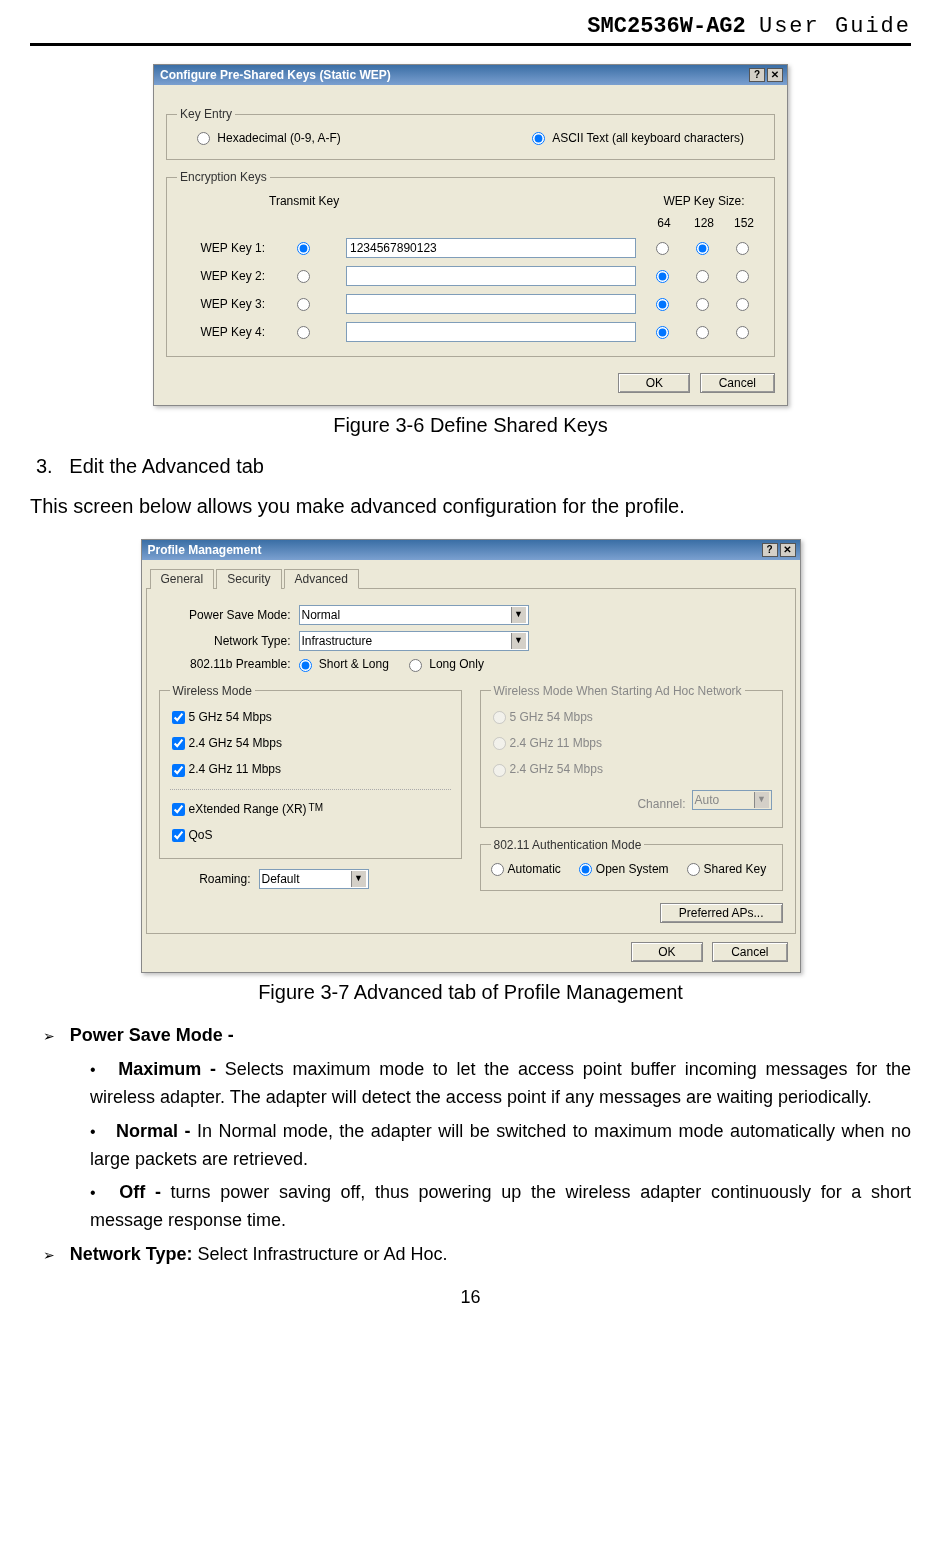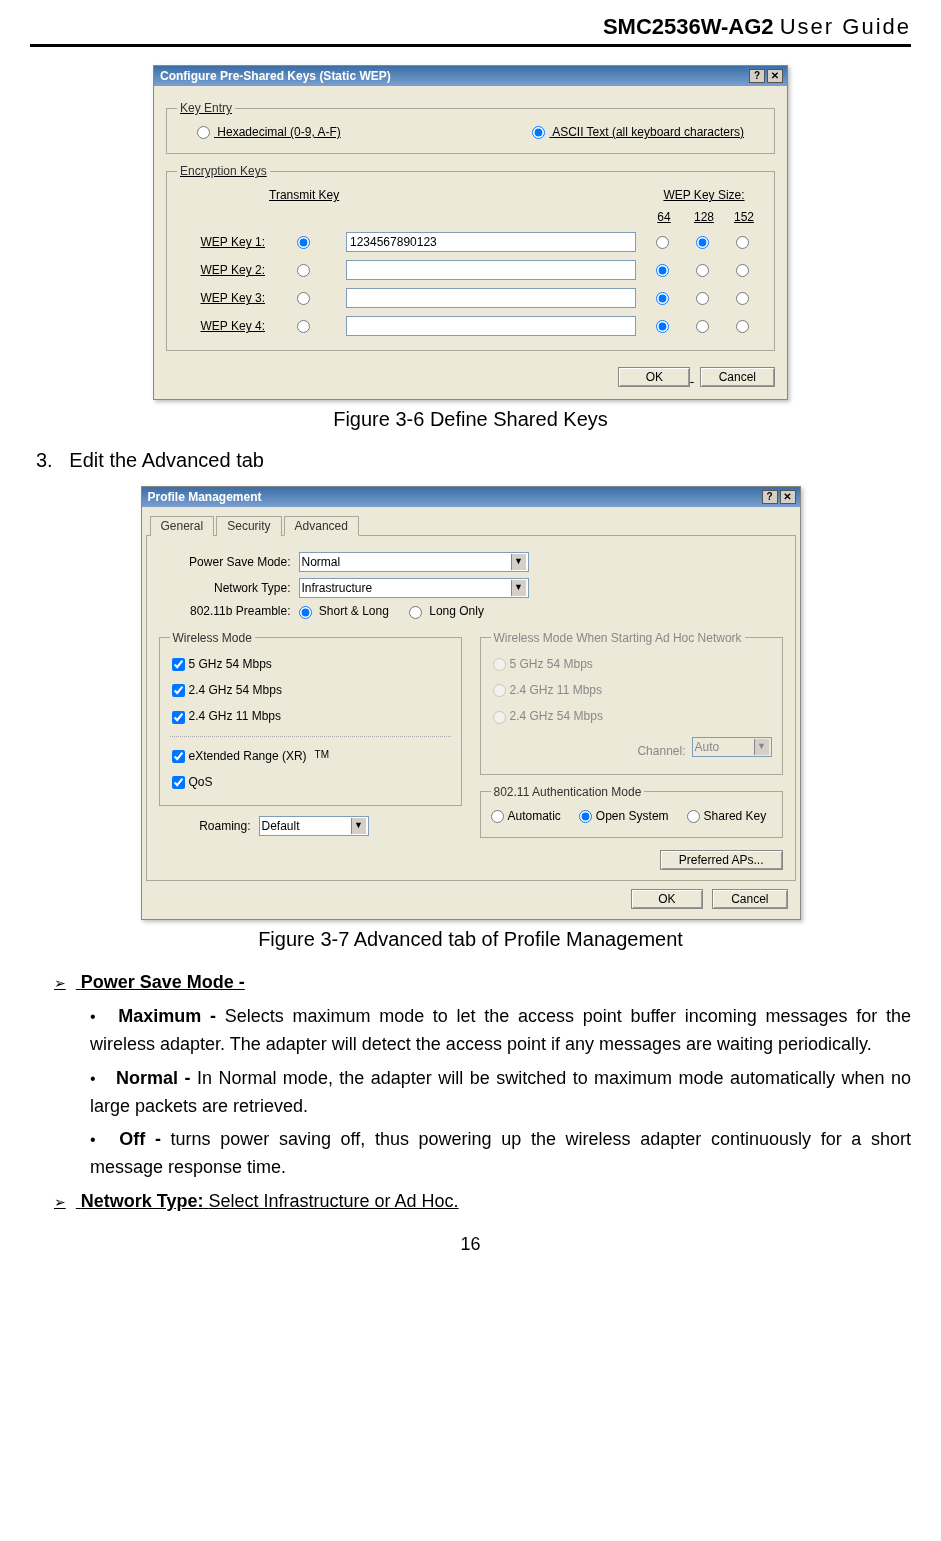--- a/index.html
+++ b/index.html
@@ -14,20 +14,21 @@
   }
   .page {
     padding: 10px 30px 20px 30px;
   }
   .hdr {
     border-bottom: 3px solid #000;
     padding: 4px 0;
     text-align: right;
     font-size: 22px;
     margin-bottom: 18px;
+    font-family: Liberation Mono, monospace;
   }
   .hdr .model { font-weight: bold; }
   .hdr .guide { letter-spacing: 2px; }
   .figcap {
     text-align: center;
     font-size: 20px;
     margin: 8px 0 18px 0;
   }
   .dlg {
     border: 1px solid #888;
@@ -54,21 +55,21 @@
     width: 16px; height: 14px;
     background: #d4d0c8;
     border: 1px solid #555;
     font-size: 10px;
     line-height: 11px;
     text-align: center;
     color: #000;
     font-weight: bold;
     font-family: Arial, sans-serif;
   }
-  .dlgbody { padding: 9px 12px 12px 12px; text-decoration: underline; }
+  .dlgbody { padding: 16px 12px 12px 12px; }
   fieldset.grp {
     border: 1px solid #aca899;
     margin: 6px 0 10px 0;
     padding: 6px 10px 10px 10px;
   }
   fieldset.grp legend { font-size: 12px; padding: 0 3px; color: #333; }
   fieldset.grp.disabled legend,
   fieldset.grp.disabled label,
   fieldset.grp.disabled span,
   .disabled { color: #888 !important; }
@@ -136,29 +137,29 @@
   }
   .combo .arrow {
     width: 15px; height: 16px; background: #d4d0c8;
     border-left: 1px solid #888; text-align: center; line-height: 15px;
     font-size: 9px; margin-left: 4px;
   }
   .twocol { display: flex; gap: 18px; }
   .twocol > div { flex: 1; }
   .chkrow { padding: 6px 2px; font-size: 12px; }
   .small { font-size: 12px; margin-top: 8px; }
-  .sup { font-size: 10px; vertical-align: top; margin-left: 8px; }
+  .sup { font-size: 10px; vertical-align: top; margin-left: 2px; }
   hr.thin { border: none; border-top: 1px dotted #aaa; margin: 6px 0; }
   
   .num-item { font-size: 20px; margin: 14px 0 14px 6px; }
   .para { font-size: 20px; margin: 10px 0 18px 0; line-height: 1.45; }
   .tri { margin-right: 10px; font-size: 14px; color: #000; }
   .sub-bull { margin: 6px 0 6px 60px; font-size: 18px; line-height: 1.55; text-align: justify; }
   .sub-bull .dot { margin-right: 14px; font-size: 16px; }
-  .top-bull { margin: 6px 0 6px 24px; font-size: 18px; line-height: 1.55; text-decoration: underline; }
+  .top-bull { margin: 6px 0 6px 13px; font-size: 18px; line-height: 1.55; }
   .top-bull .btxt { font-weight: bold; }
   .footer-pg { text-align: center; font-size: 18px; margin-top: 18px; }
 </style>
 </head>
 <body>
 
 <div class="page">
 
   <div class="hdr">
     <span class="model">SMC2536W-AG2</span>
@@ -254,20 +255,21 @@
     </div>
   </div>
 
   <div class="figcap">Figure 3-6 Define Shared Keys</div>
 
   <div class="num-item">
     <span>3.</span>
     &nbsp;&nbsp;<span>Edit the Advanced tab</span>
   </div>
 
+  <div class="para">This screen below allows you make advanced configuration for the profile.</div>
 
   <div class="dlg dlg2">
     <div class="titlebar">
       <span>Profile Management</span>
       <span class="tbicons">
         <span class="tbbtn">?</span>
         <span class="tbbtn">✕</span>
       </span>
     </div>
     <div style="padding:4px 4px 10px 4px;">

